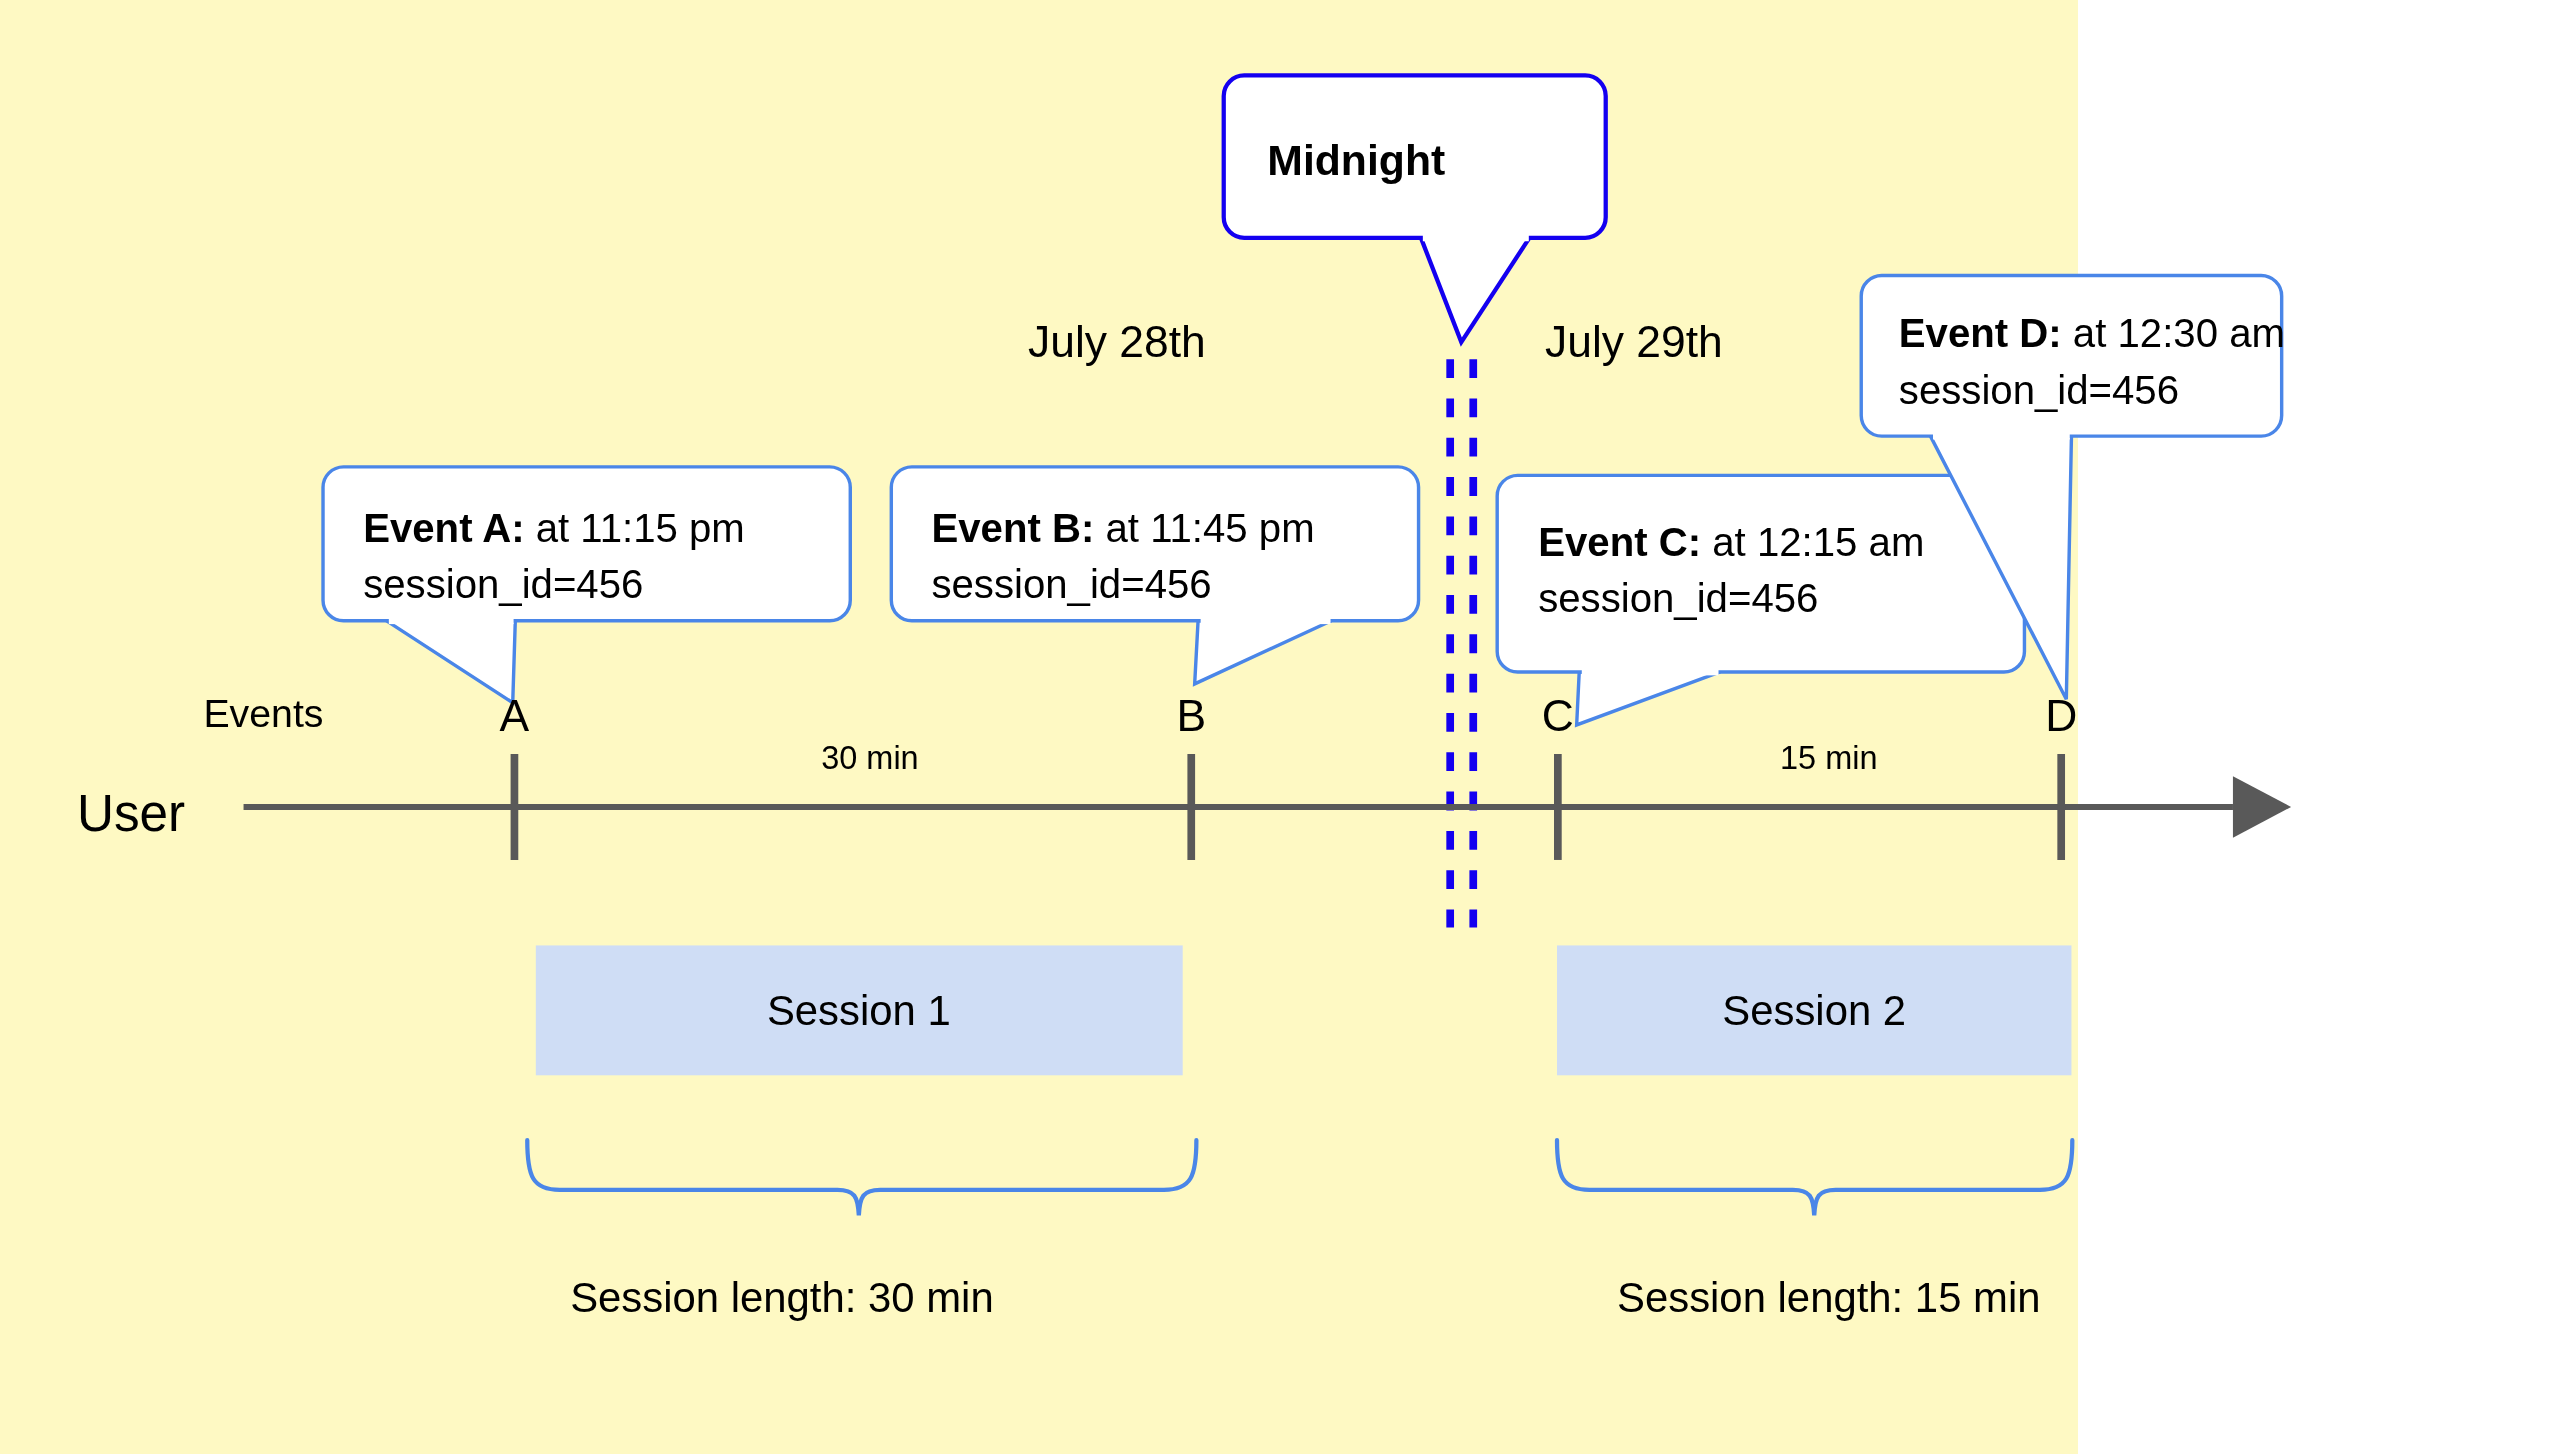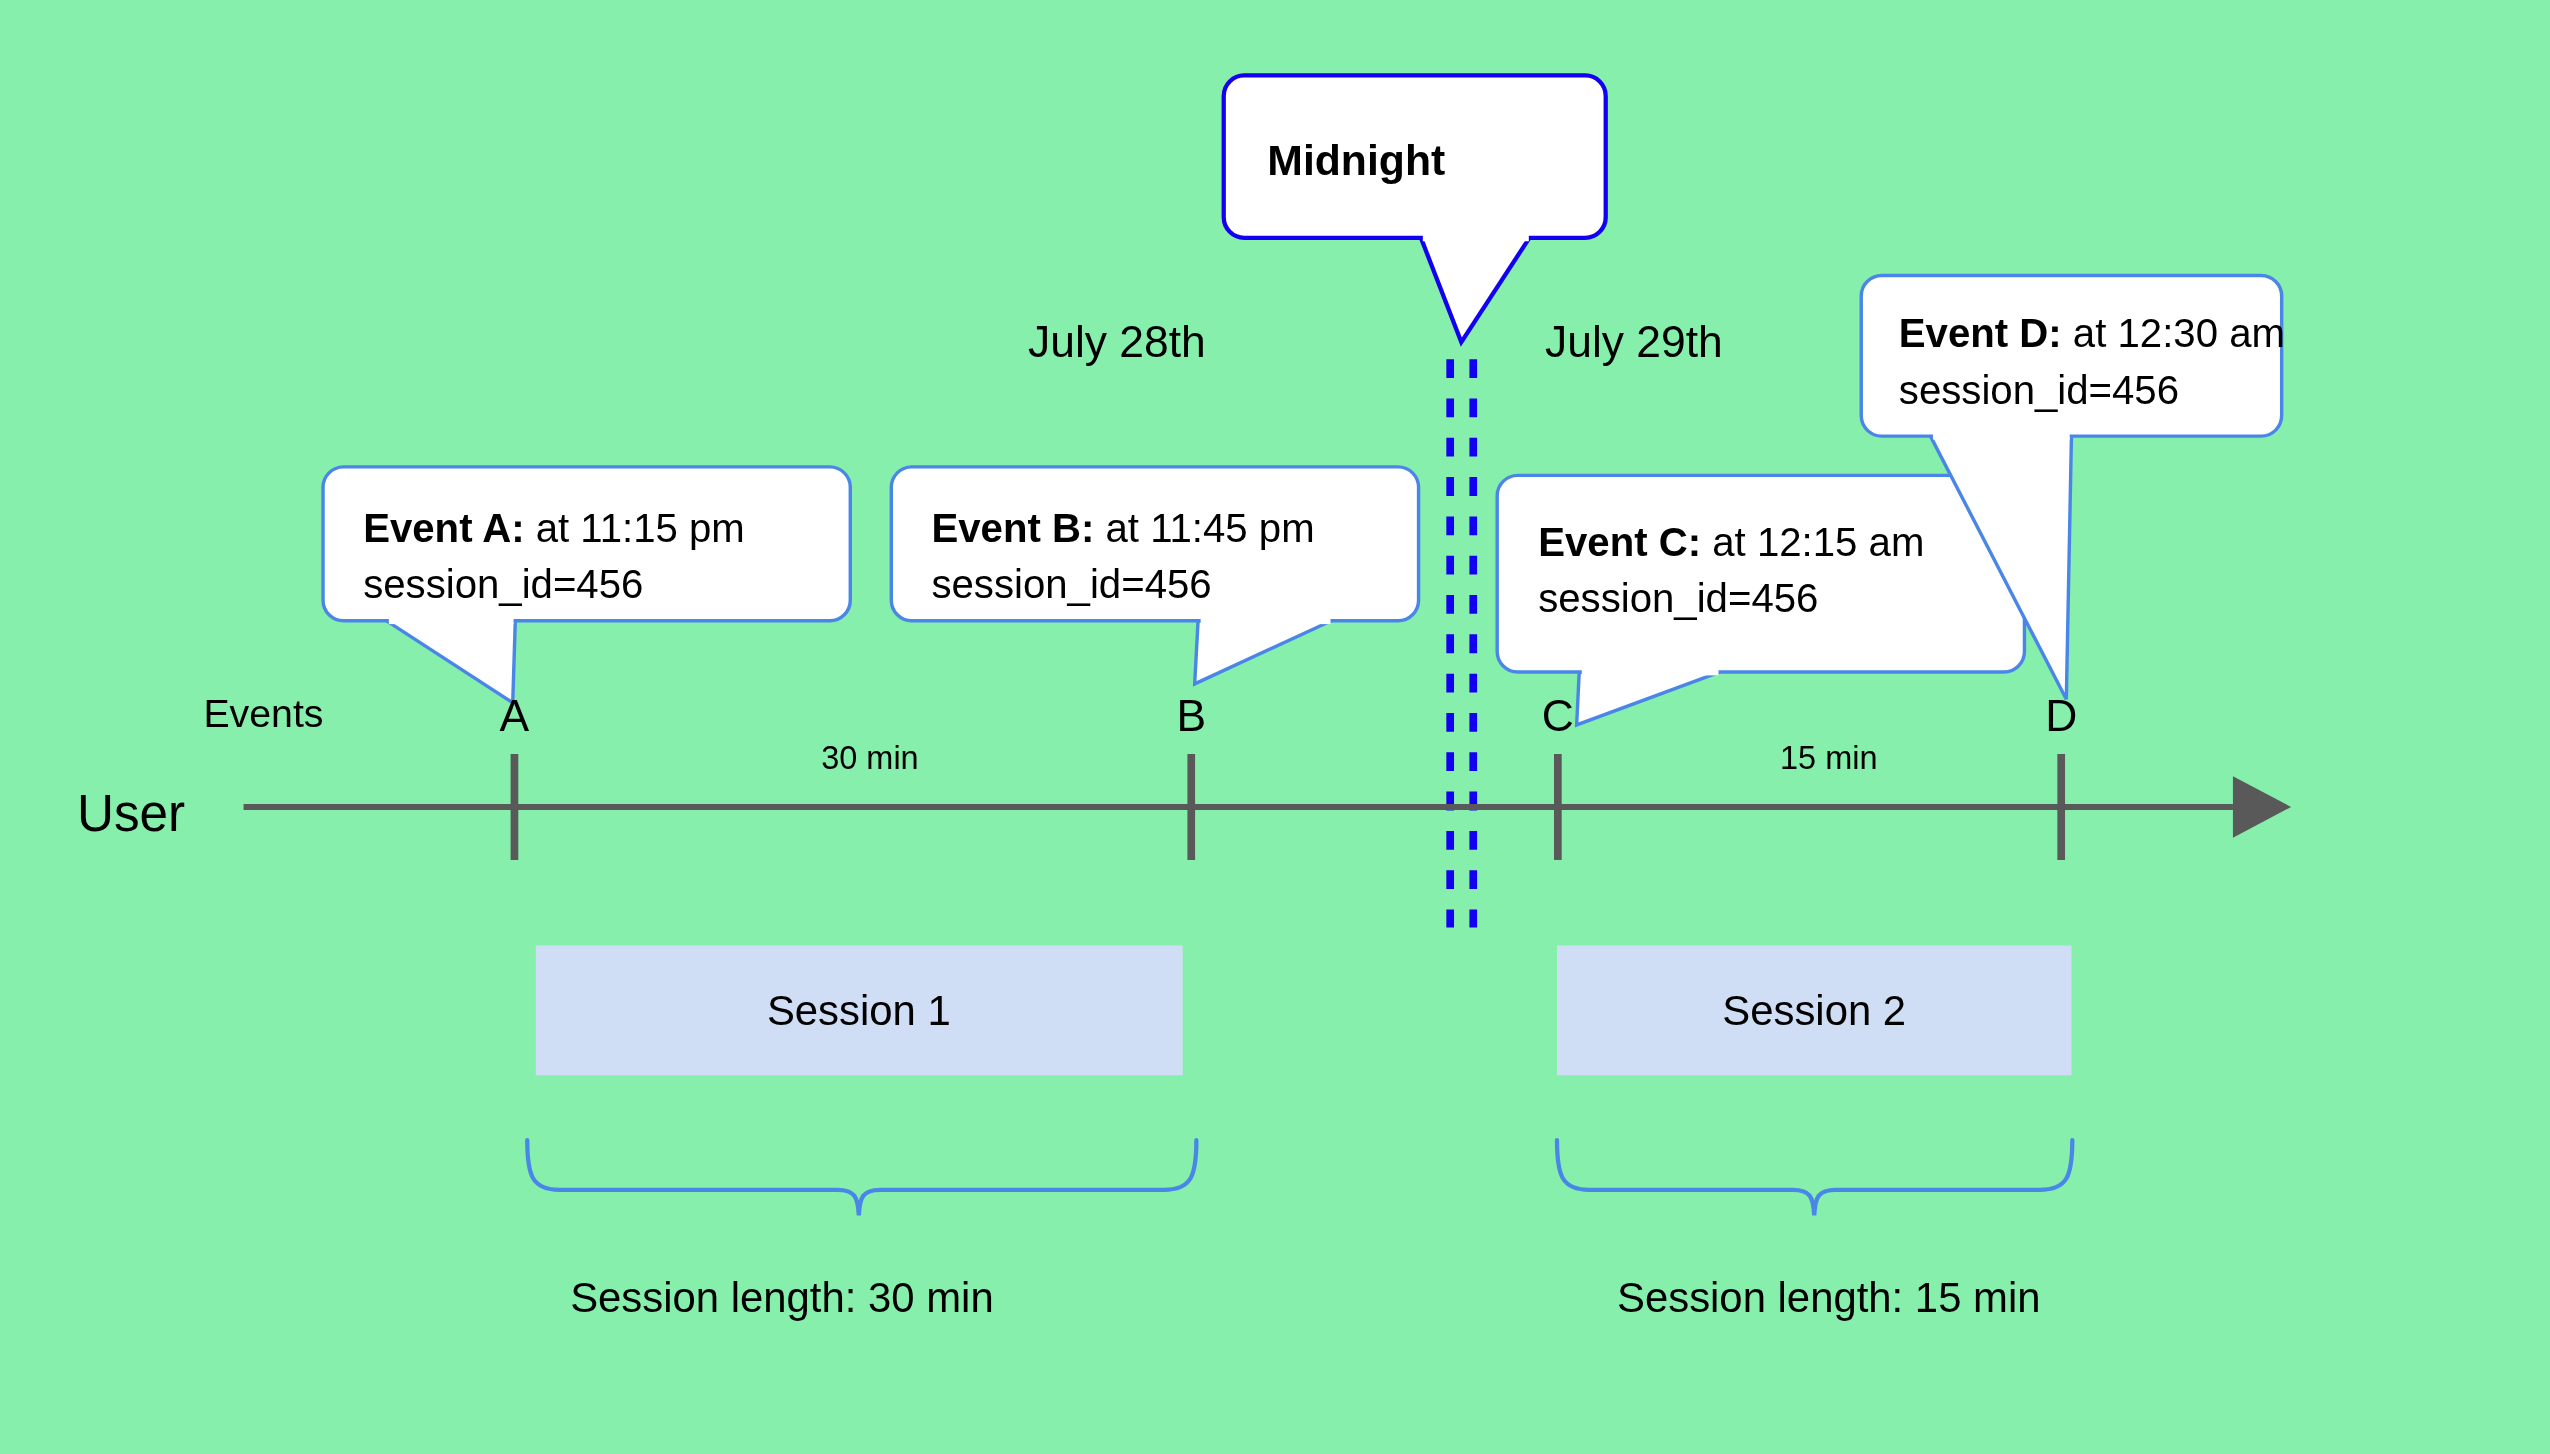--- a/index.html
+++ b/index.html
@@ -8,23 +8,23 @@
     background: #ffffff;
   }
   body {
     width: 2550px;
     height: 1455px;
     overflow: hidden;
     font-family: "Liberation Sans", sans-serif;
   }
   #diagram-root {
     position: relative;
-    width: 2550px;
+    width: 2078px;
     height: 1455px;
-    background: #86efac;
+    background: #fef9c3;
   }
   svg.layer {
     position: absolute;
     top: 0;
     left: 0;
     width: 2550px;
     height: 1455px;
   }
   .callout-box {
     fill: #ffffff;

